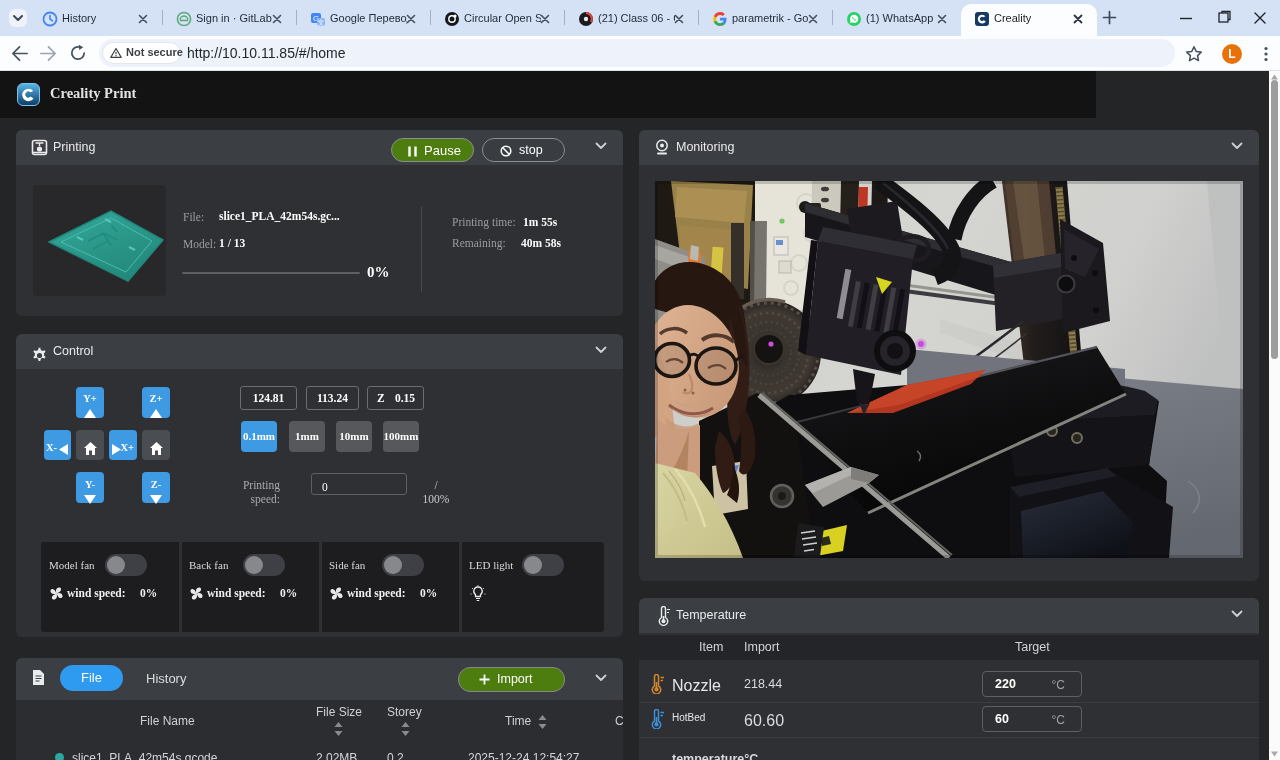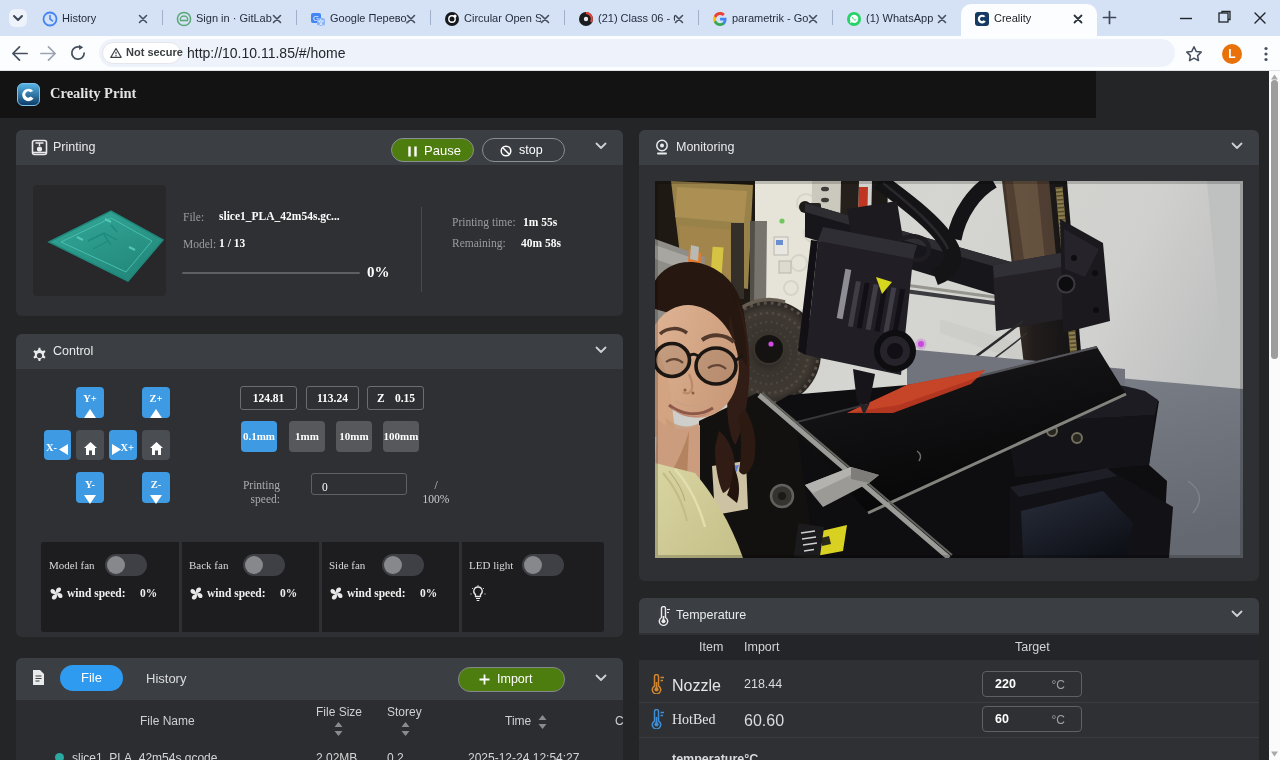--- a/index.html
+++ b/index.html
@@ -727,21 +727,21 @@
       <span style="position:absolute;left:12px;top:5px;font-size:12.5px;font-weight:bold;color:#fff;">220</span>
       <span style="position:absolute;right:16px;top:6px;font-size:12px;color:#9fa0a2;">°C</span>
     </div>
 
     <svg style="position:absolute;left:11px;top:111px;" width="14" height="20" viewBox="0 0 14 20">
         <path d="M4.5 2.5 a2 2 0 0 1 4 0 v9.5 a4.2 4.2 0 1 1 -4 0 Z" fill="none" stroke="#3f8fd8" stroke-width="1.5"></path>
         <circle cx="6.5" cy="15.4" r="2.1" fill="#3f8fd8"></circle>
         <path d="M6.5 14 v-6" stroke="#3f8fd8" stroke-width="1.7"></path>
         <path d="M10.5 3.5 h3.5 M10.5 6.5 h2.5" stroke="#3f8fd8" stroke-width="1.3"></path>
       </svg>
-    <span style="position:absolute;left:33px;top:114px;font-size:14px;color:#e4e5e6;font-family:Liberation Serif, serif;">HotBed</span>
+    <span style="position:absolute;left:33px;top:114px;font-size:10px;color:#e4e5e6;">HotBed</span>
     <span style="position:absolute;left:105px;top:114px;font-size:16px;color:#dadbdc;">60.60</span>
     <div style="position:absolute;left:343px;top:108px;width:100px;height:26px;border:1px solid #5e6063;border-radius:4px;">
       <span style="position:absolute;left:12px;top:5px;font-size:12.5px;font-weight:bold;color:#fff;">60</span>
       <span style="position:absolute;right:16px;top:6px;font-size:12px;color:#9fa0a2;">°C</span>
     </div>
     <span style="position:absolute;left:33px;top:154px;font-size:12.5px;font-weight:bold;color:#d8d9da;">temperature°C</span>
   </div>
 </div>
 
 </body></html>

